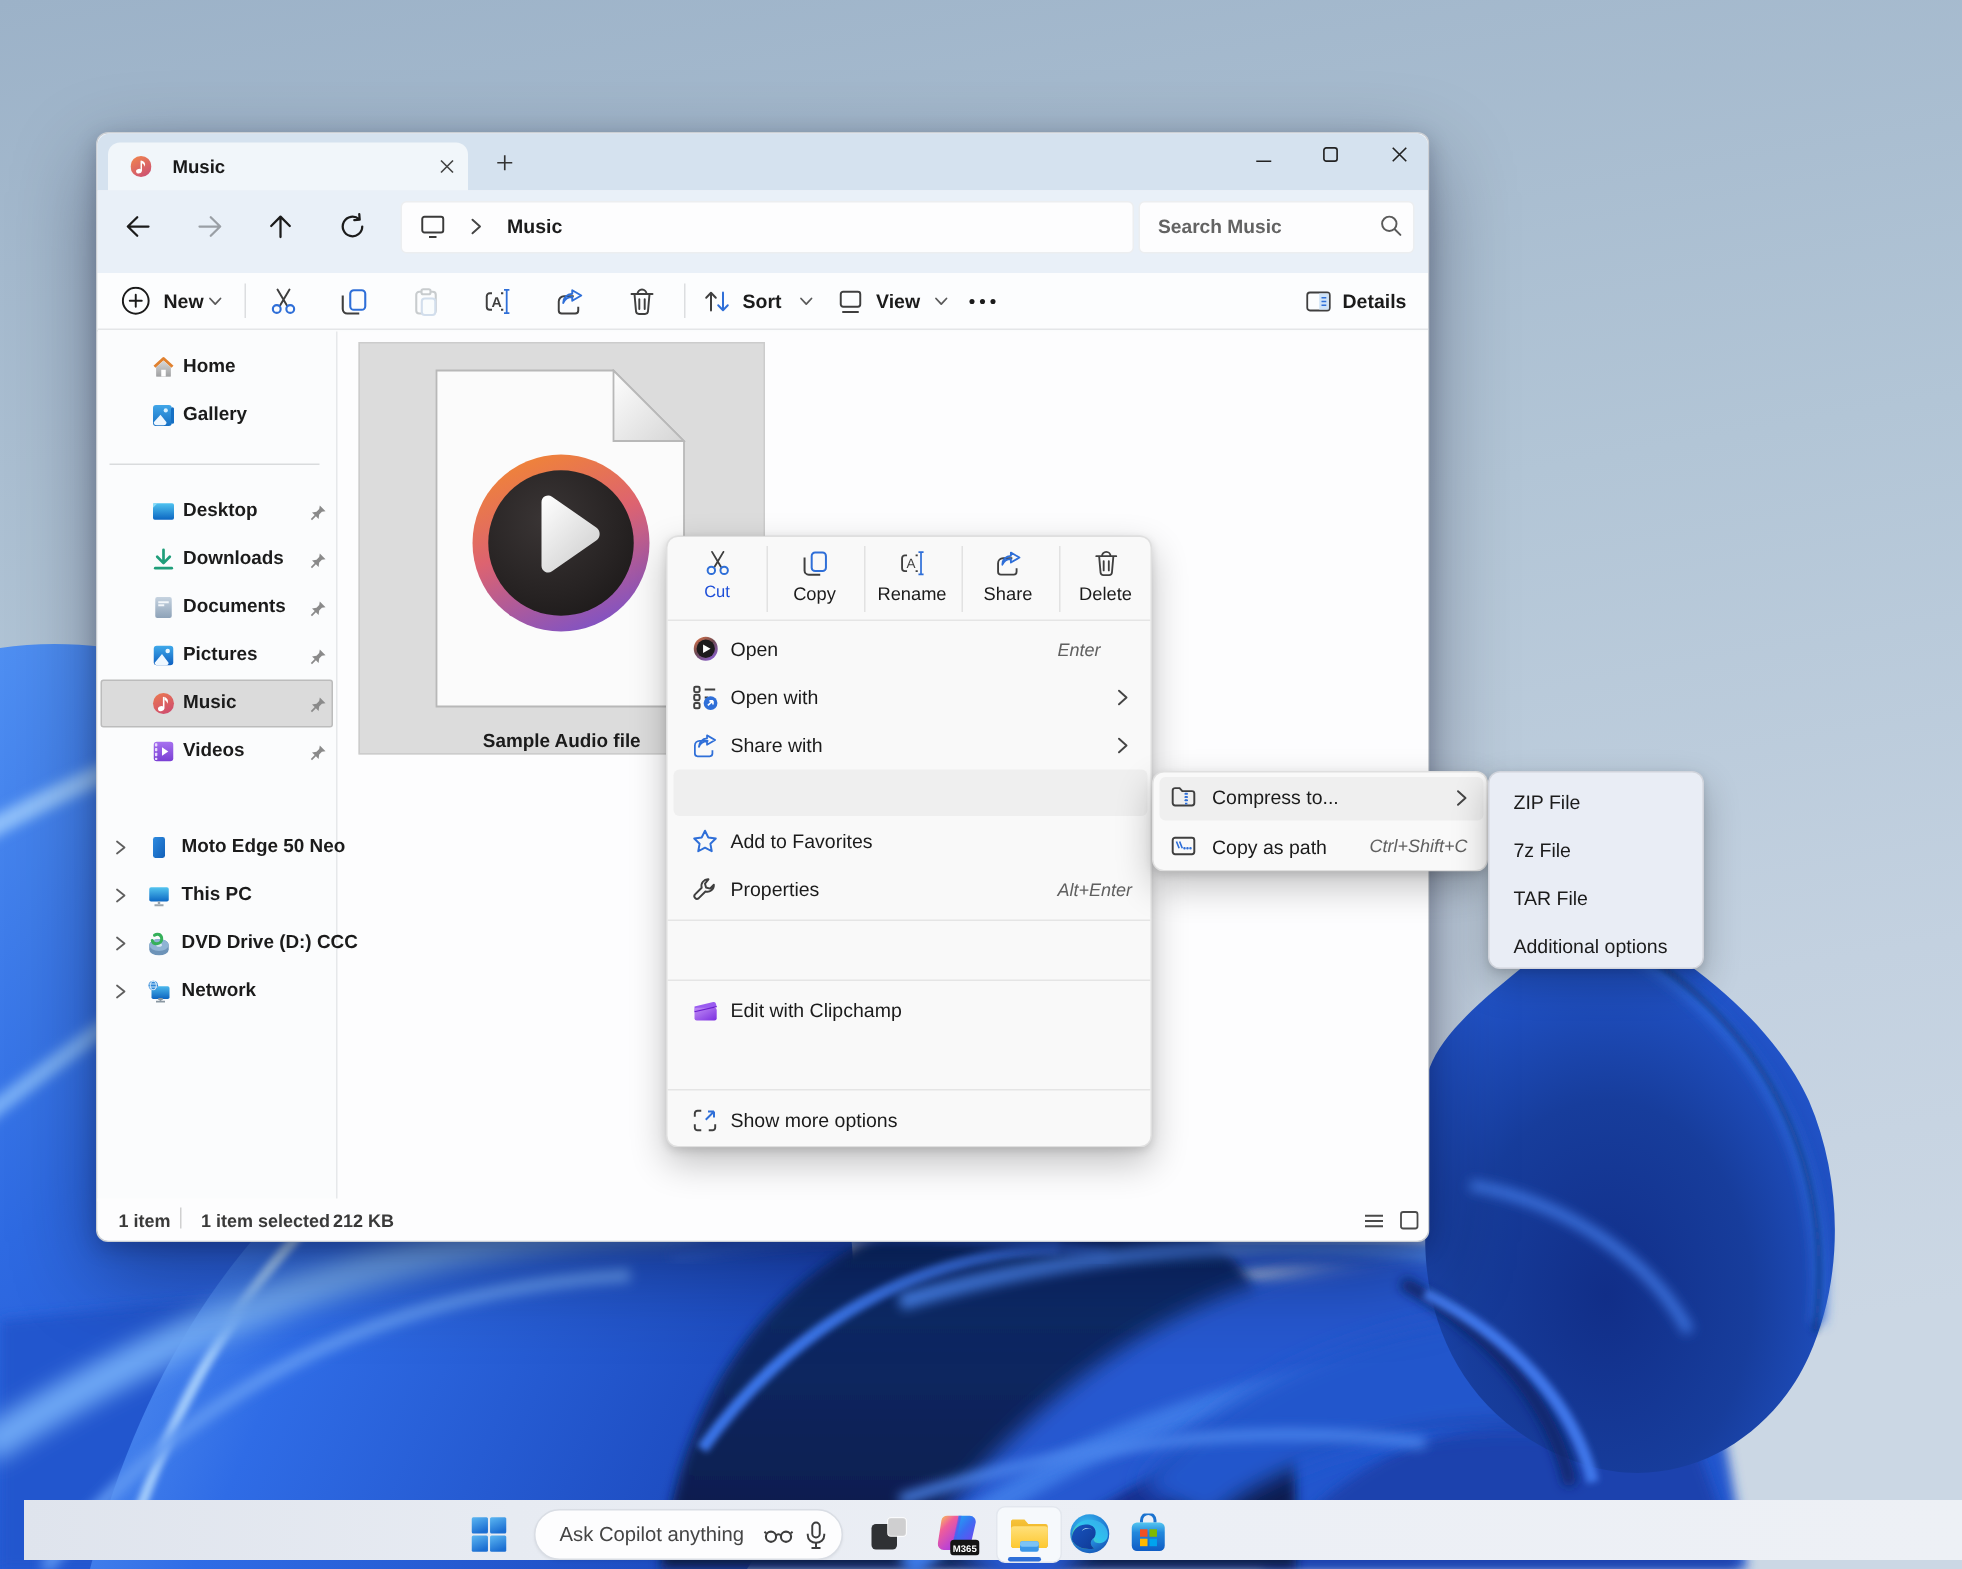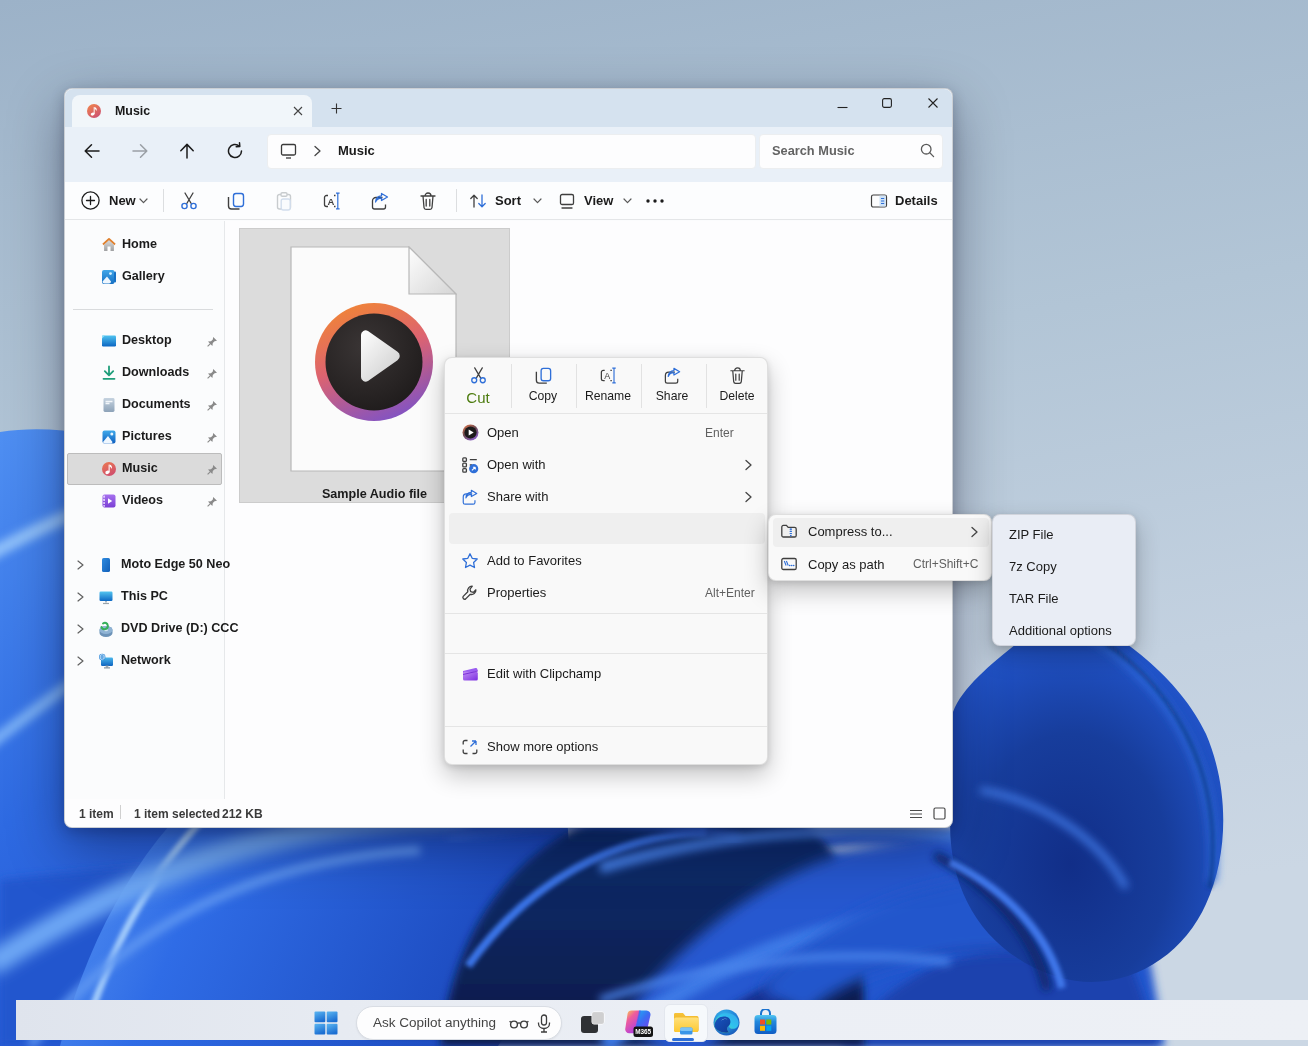--- a/index.html
+++ b/index.html
@@ -19,21 +19,21 @@
   #navrow { position:absolute; left:0; top:38px; width:100%; height:55px; background:#e9f0f8; }
   #toolbar { position:absolute; left:0; top:93px; width:100%; height:38px; background:#fcfdfe; border-bottom:1px solid #e4e6e8; }
   #sidebar { position:absolute; left:0; top:132px; width:158px; height:580px; background:#fbfcfd; }
   #content { position:absolute; left:159px; top:132px; right:0; height:580px; background:#fdfdfe; border-left:1px solid #e6e8ea; }
   #statusbar { position:absolute; left:0; bottom:0; width:100%; height:28px; background:#fdfdfe; border-radius:0 0 8px 8px; font-size:12px; color:#333; }
   .menu { position:absolute; background:#f9f9f9; border:1px solid rgba(0,0,0,.10); border-radius:8px;
     box-shadow:0 10px 24px rgba(0,0,0,.24), 0 2px 6px rgba(0,0,0,.12); }
   .mi { position:absolute; left:0; width:100%; height:32px; display:flex; align-items:center; font-size:13px; color:#1b1b1b; }
   .mi .ictn { position:absolute; left:16px; width:18px; height:18px; display:flex; align-items:center; justify-content:center; }
   .mi .txt { position:absolute; left:42px; }
-  .mi .accel { position:absolute; left:260px; font-size:12px; color:#606060; }
+  .mi .accel { position:absolute; left:260px; font-size:12px; color:#606060;font-style:italic; }
   .mi .sub { position:absolute; right:14px; color:#454545; }
   .mdiv { position:absolute; left:0; width:100%; height:1px; background:#e5e5e5; }
 </style>
 </head>
 <body>
 <svg id="wall" width="1308" height="1046" viewBox="0 0 1308 1046">
   <defs>
     <linearGradient id="sky" x1="0" y1="0" x2="0.22" y2="1">
       <stop offset="0" stop-color="#9cb2c8"></stop>
       <stop offset="0.45" stop-color="#b2c5d6"></stop>
@@ -619,21 +619,21 @@
   <div class="abs" style="left:130.5px;top:6px;width:1px;height:44px;background:#e2e2e2"></div>
   <div class="abs" style="left:195.5px;top:6px;width:1px;height:44px;background:#e2e2e2"></div>
   <div class="abs" style="left:260.5px;top:6px;width:1px;height:44px;background:#e2e2e2"></div>
   <svg class="abs" style="left:24px;top:8px" width="19" height="19" viewBox="0 0 20 20">
       <g fill="none" stroke-linecap="round">
         <path d="M6,2 L12.2,12.5 M14,2 L7.8,12.5" stroke="#3f3f3f" stroke-width="1.3"></path>
         <circle cx="5.5" cy="15" r="2.6" stroke="#2f6fd8" stroke-width="1.4"></circle>
         <circle cx="14.5" cy="15" r="2.6" stroke="#2f6fd8" stroke-width="1.4"></circle>
       </g>
     </svg>
-  <div class="abs" style="left:3px;top:31px;width:60px;text-align:center;font-size:15px;color:#4d7c0f">Cut</div>
+  <div class="abs" style="left:3px;top:31px;width:60px;text-align:center;font-size:11px;color:#1d4ed8">Cut</div>
   <svg class="abs" style="left:89px;top:8px" width="19" height="19" viewBox="0 0 20 20">
       <g fill="none" stroke-width="1.4">
         <rect x="7.5" y="2.5" width="10" height="13" rx="2.4" stroke="#2f6fd8"></rect>
         <path d="M13.5,18 h-8 a3,3 0 0 1 -3,-3 v-9" stroke="#3f3f3f"></path>
       </g>
     </svg>
   <div class="abs" style="left:68px;top:31px;width:60px;text-align:center;font-size:12.2px;color:#1b1b1b">Copy</div>
   <svg class="abs" style="left:154px;top:8px" width="19" height="19" viewBox="0 0 20 20">
       <g fill="none">
         <path d="M6,4.5 H4.5 a2,2 0 0 0 -2,2 v7 a2,2 0 0 0 2,2 H6 M12,4.5 h1.5 M12,15.5 h1.5" stroke="#3f3f3f" stroke-width="1.3"></path>
@@ -785,21 +785,21 @@
       <span class="txt" style="left:39px">Copy as path</span>
       <span class="accel" style="left:144px">Ctrl+Shift+C</span>
     </div>
 </div>
 
 <div class="menu" id="sub2" style="left:992px;top:514px;width:144px;height:132px;background:#e9edf5">
   <div class="mi" style="top:3px;height:32px">
       <span class="txt" style="left:16px">ZIP File</span>
     </div>
   <div class="mi" style="top:35px;height:32px">
-      <span class="txt" style="left:16px">7z Copy</span>
+      <span class="txt" style="left:16px">7z File</span>
     </div>
   <div class="mi" style="top:67px;height:32px">
       <span class="txt" style="left:16px">TAR File</span>
     </div>
   <div class="mi" style="top:99px;height:32px">
       <span class="txt" style="left:16px">Additional options</span>
     </div>
 </div>
 
 </body></html>

